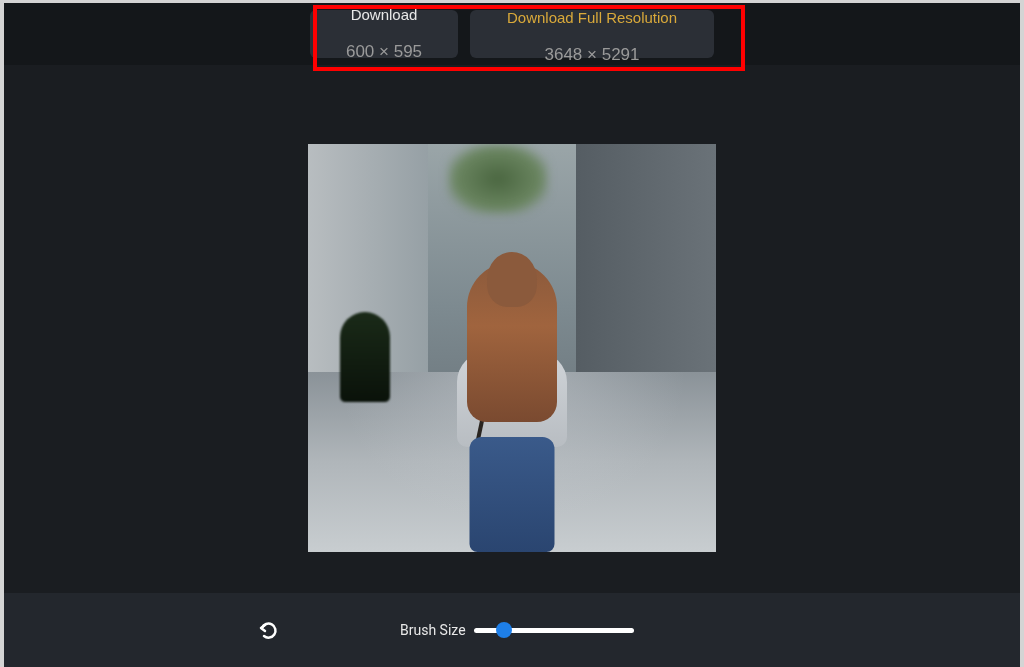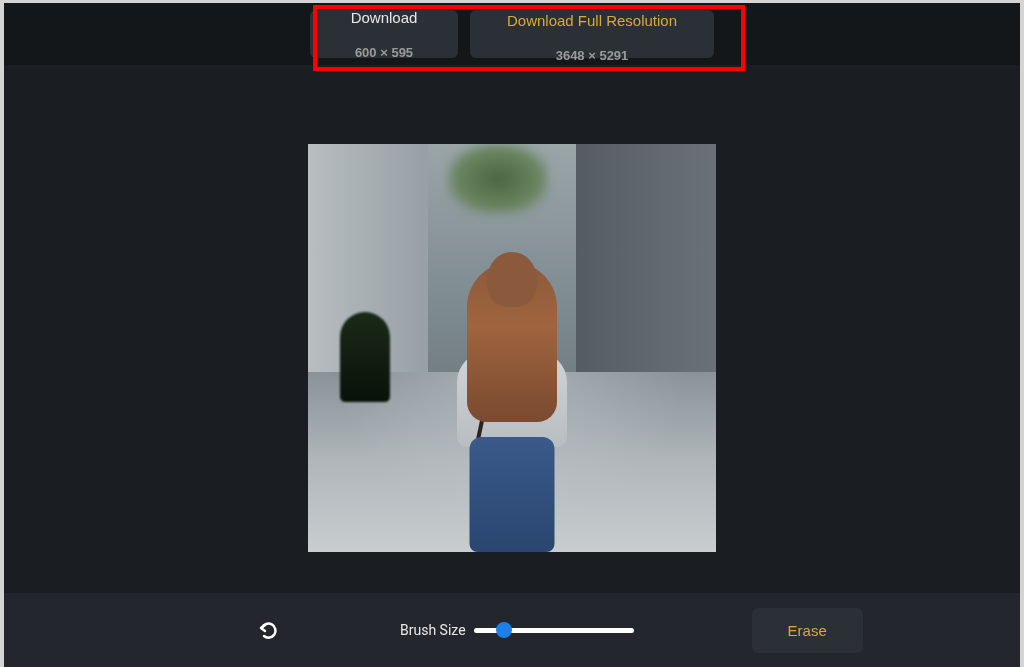--- a/index.html
+++ b/index.html
@@ -69,23 +69,22 @@
       font-weight: 500;
     }
     .btn-title-gold {
       color: #d9a93a;
       font-size: 15px;
       font-weight: 500;
       margin-top: 6px;
     }
     .btn-subtitle {
       color: #9a9a9a;
-      font-size: 13px;
+      font-size: 17px;
       margin-top: 19px;
-      font-weight: bold;
     }
     .canvas-area {
       flex: 1;
       display: flex;
       justify-content: center;
       align-items: center;
       background: #1a1d21;
     }
     .image-container {
       width: 408px;
@@ -306,17 +305,14 @@
         <path d="M 10 7 L 6 10 L 10 13" fill="none" stroke="#ffffff" stroke-width="2.5" stroke-linecap="round" stroke-linejoin="round"></path>
       </svg>
     </button>
     <div class="brush-section">
       <span class="brush-label">Brush Size</span>
       <div class="slider-container">
         <div class="slider-track"></div>
         <div class="slider-thumb"></div>
       </div>
     </div>
-    <button class="erase-btn">
-      <span class="erase-label">Erase</span>
-    </button>
   </div>
 </div>
 
 </body></html>

